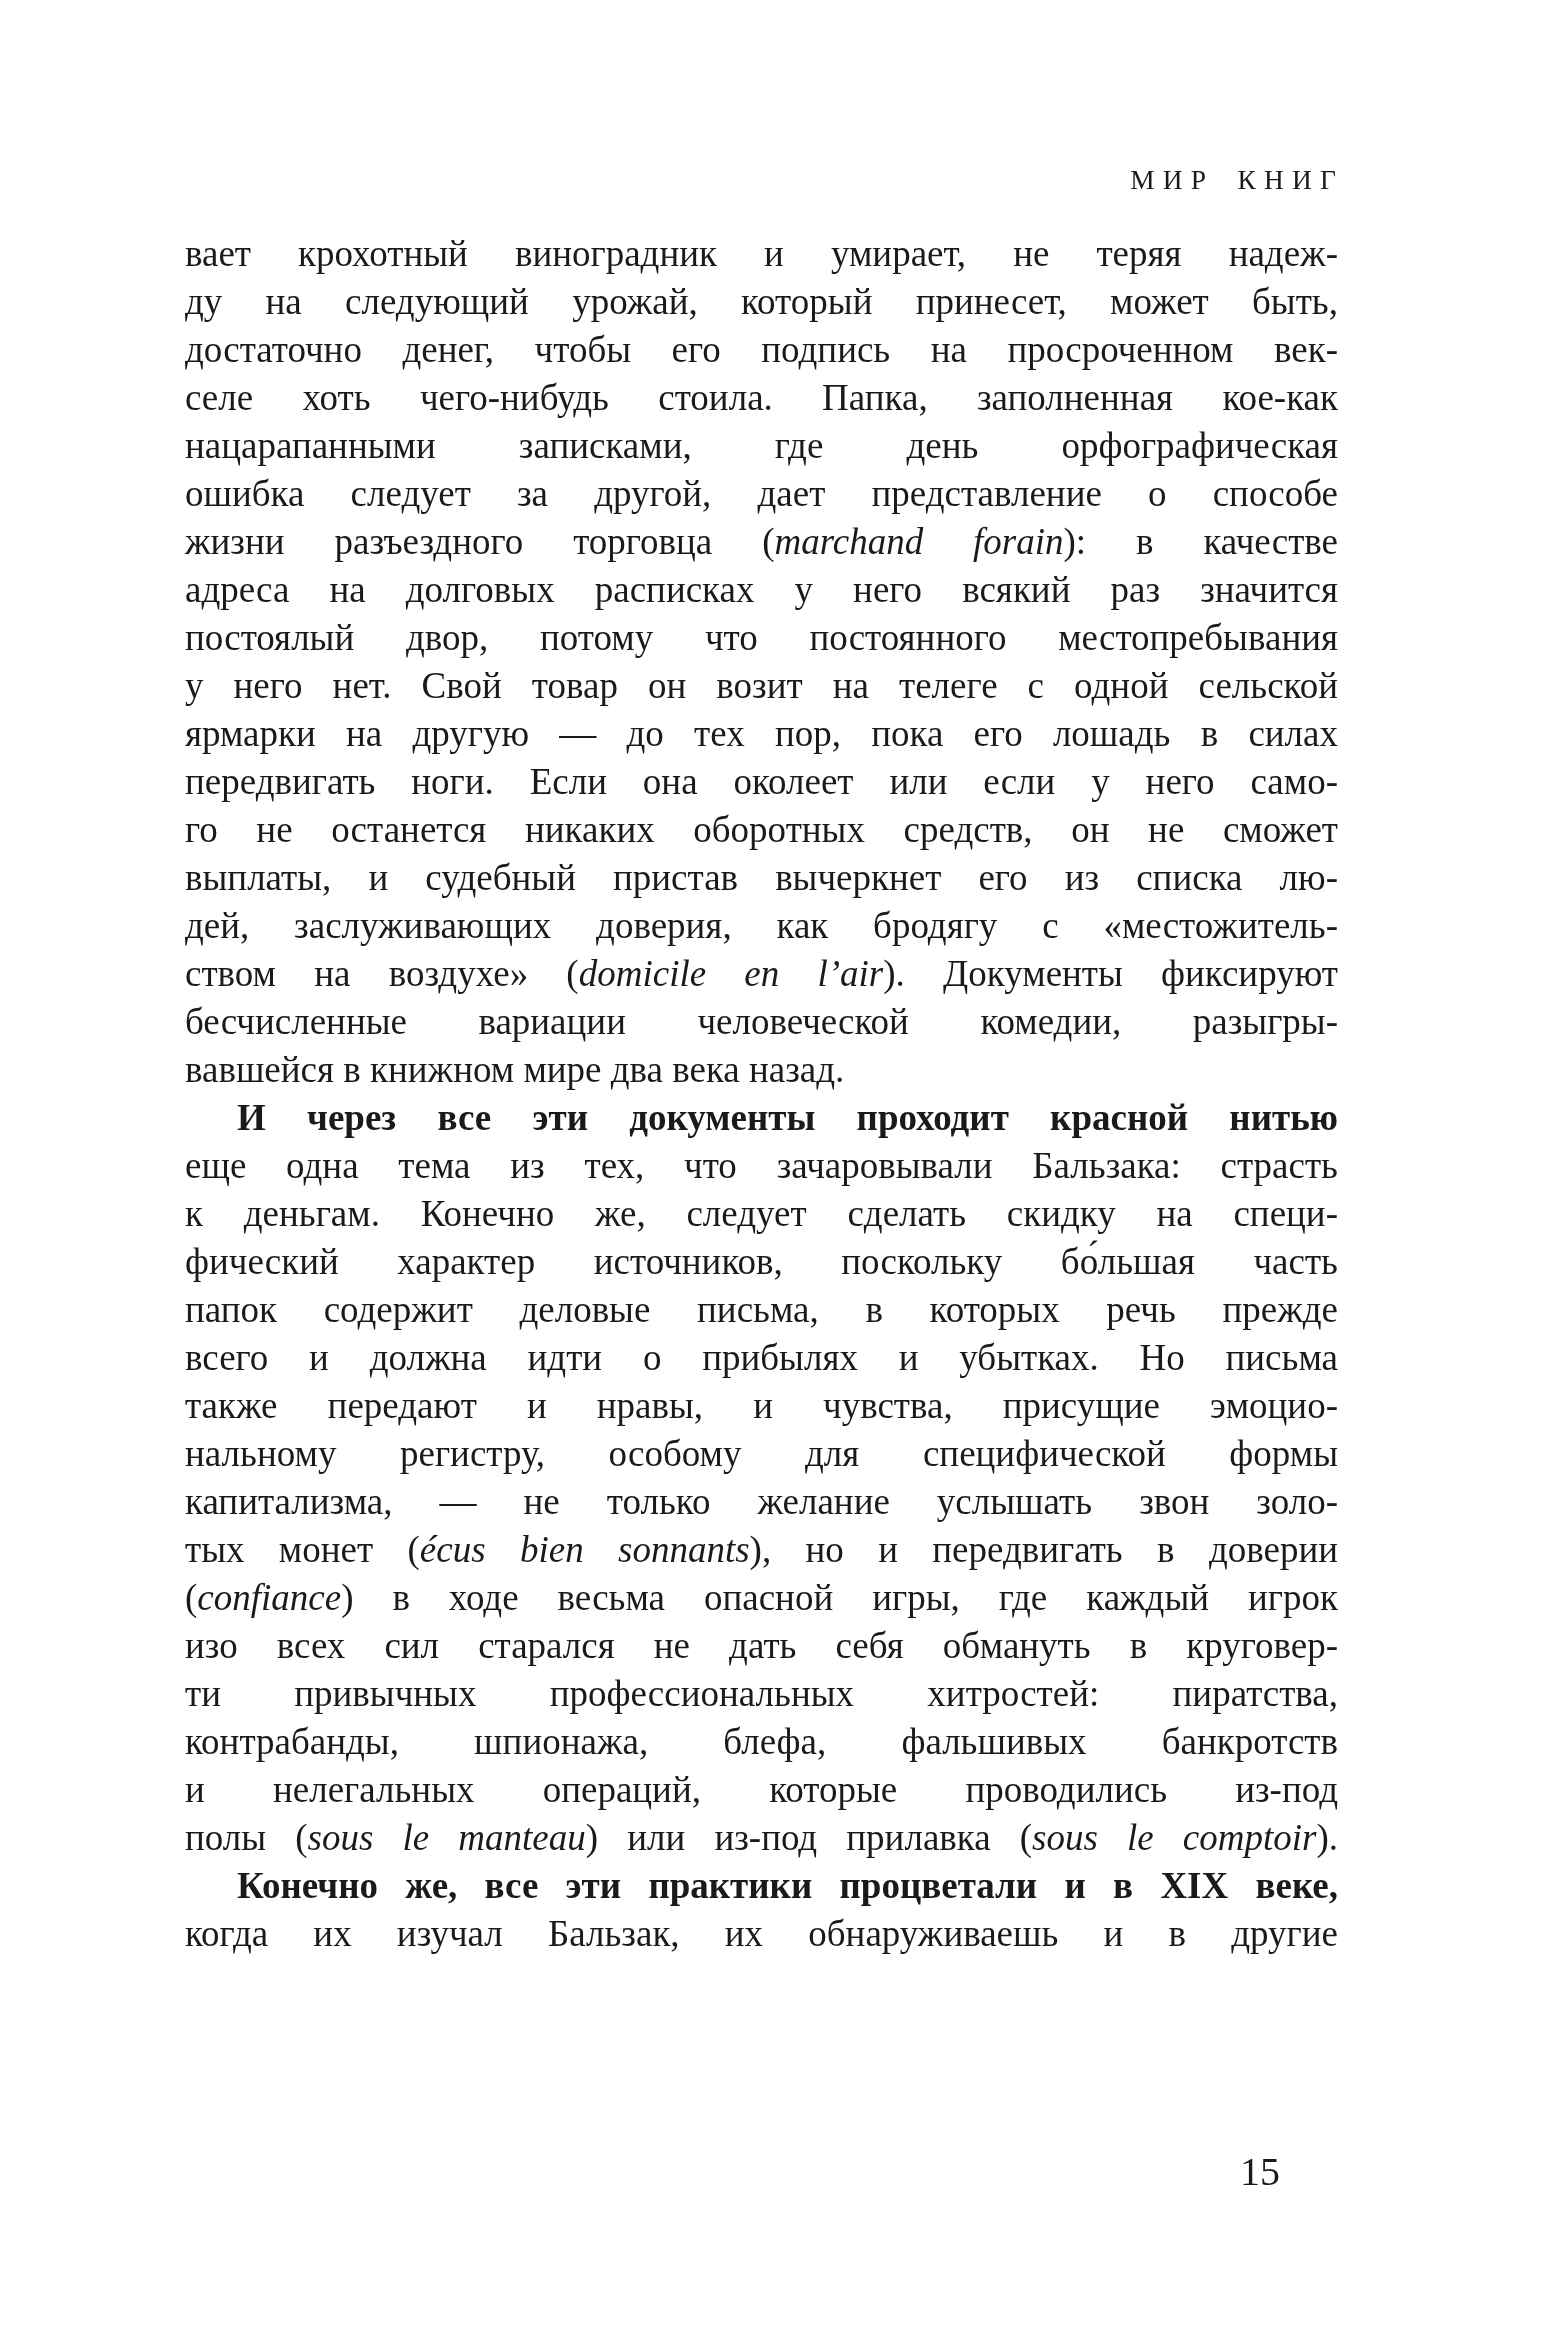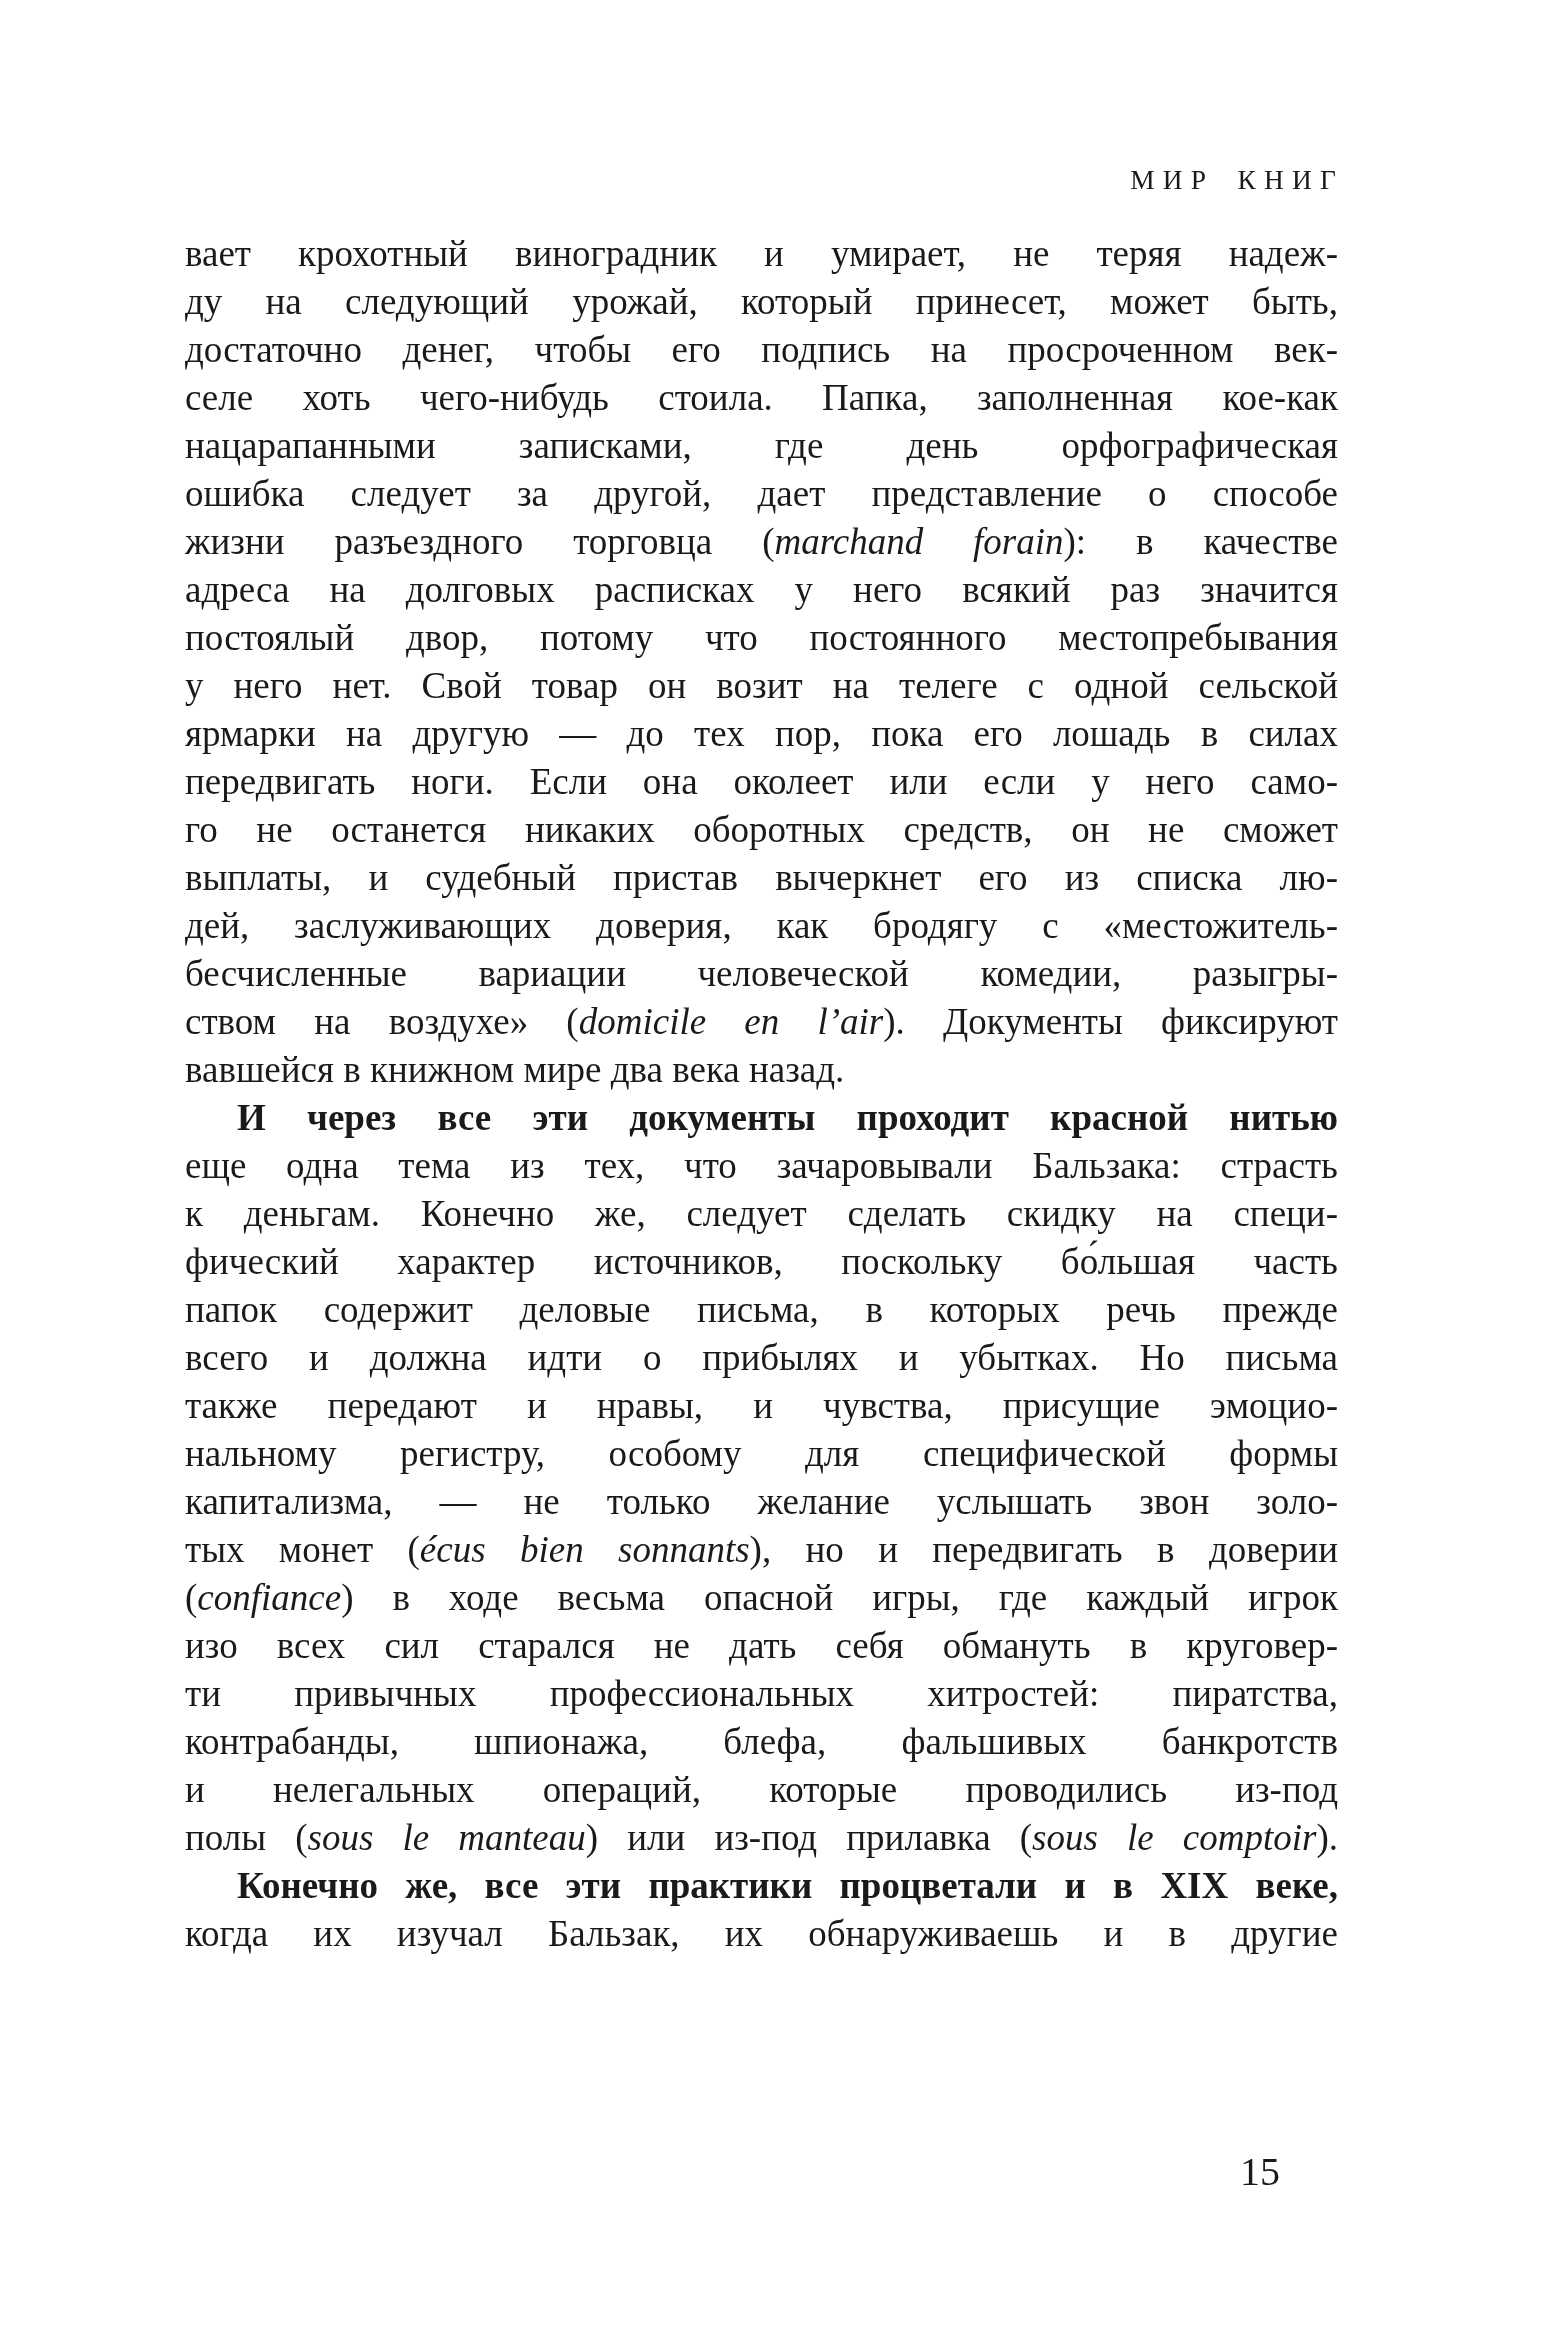--- a/index.html
+++ b/index.html
@@ -80,22 +80,22 @@
         <div class="line"><span>ошибка следует за другой, дает представление о способе</span></div>
         <div class="line"><span>жизни разъездного торговца (</span><em>marchand forain</em><span>): в качестве</span></div>
         <div class="line"><span>адреса на долговых расписках у него всякий раз значится</span></div>
         <div class="line"><span>постоялый двор, потому что постоянного местопребывания</span></div>
         <div class="line"><span>у него нет. Свой товар он возит на телеге с одной сельской</span></div>
         <div class="line"><span>ярмарки на другую — до тех пор, пока его лошадь в силах</span></div>
         <div class="line"><span>передвигать ноги. Если она околеет или если у него само-</span></div>
         <div class="line"><span>го не останется никаких оборотных средств, он не сможет</span></div>
         <div class="line"><span>выплаты, и судебный пристав вычеркнет его из списка лю-</span></div>
         <div class="line"><span>дей, заслуживающих доверия, как бродягу с «местожитель-</span></div>
+        <div class="line"><span>ством на воздухе» (</span><em>domicile en l’air</em><span>). Документы фиксируют</span></div>
         <div class="line"><span>бесчисленные вариации человеческой комедии, разыгры-</span></div>
-        <div class="line"><span>ством на воздухе» (</span><em>domicile en l’air</em><span>). Документы фиксируют</span></div>
         <div class="line para-end"><span>вавшейся в книжном мире два века назад.</span></div>
       </div>
       <div class="paragraph">
         <div class="line indent"><span>И через все эти документы проходит красной нитью</span></div>
         <div class="line"><span>еще одна тема из тех, что зачаровывали Бальзака: страсть</span></div>
         <div class="line"><span>к деньгам. Конечно же, следует сделать скидку на специ-</span></div>
         <div class="line"><span>фический характер источников, поскольку бо́льшая часть</span></div>
         <div class="line"><span>папок содержит деловые письма, в которых речь прежде</span></div>
         <div class="line"><span>всего и должна идти о прибылях и убытках. Но письма</span></div>
         <div class="line"><span>также передают и нравы, и чувства, присущие эмоцио-</span></div>

